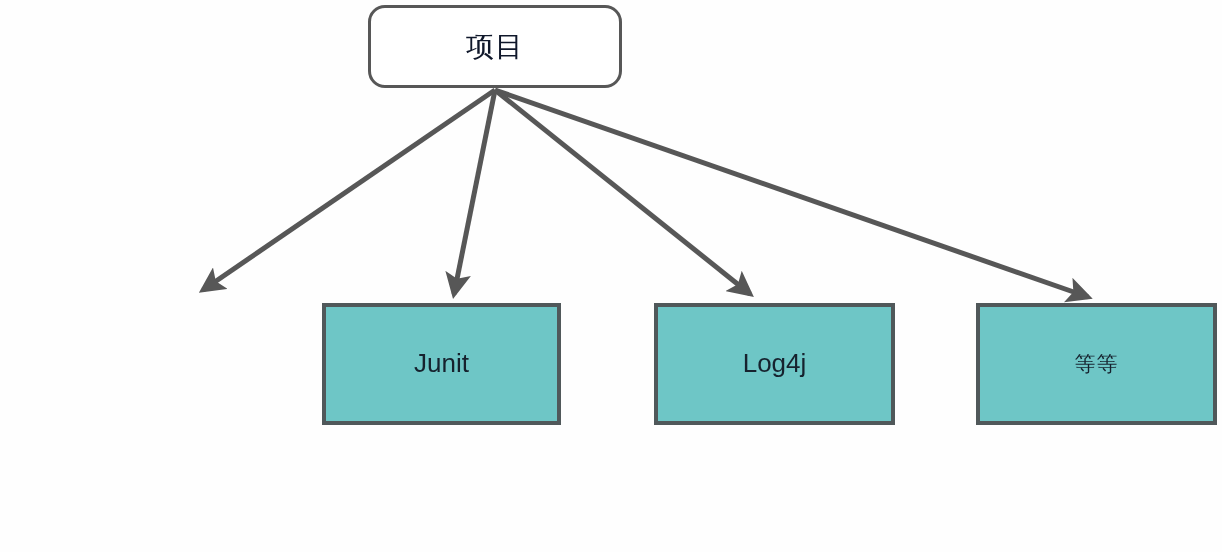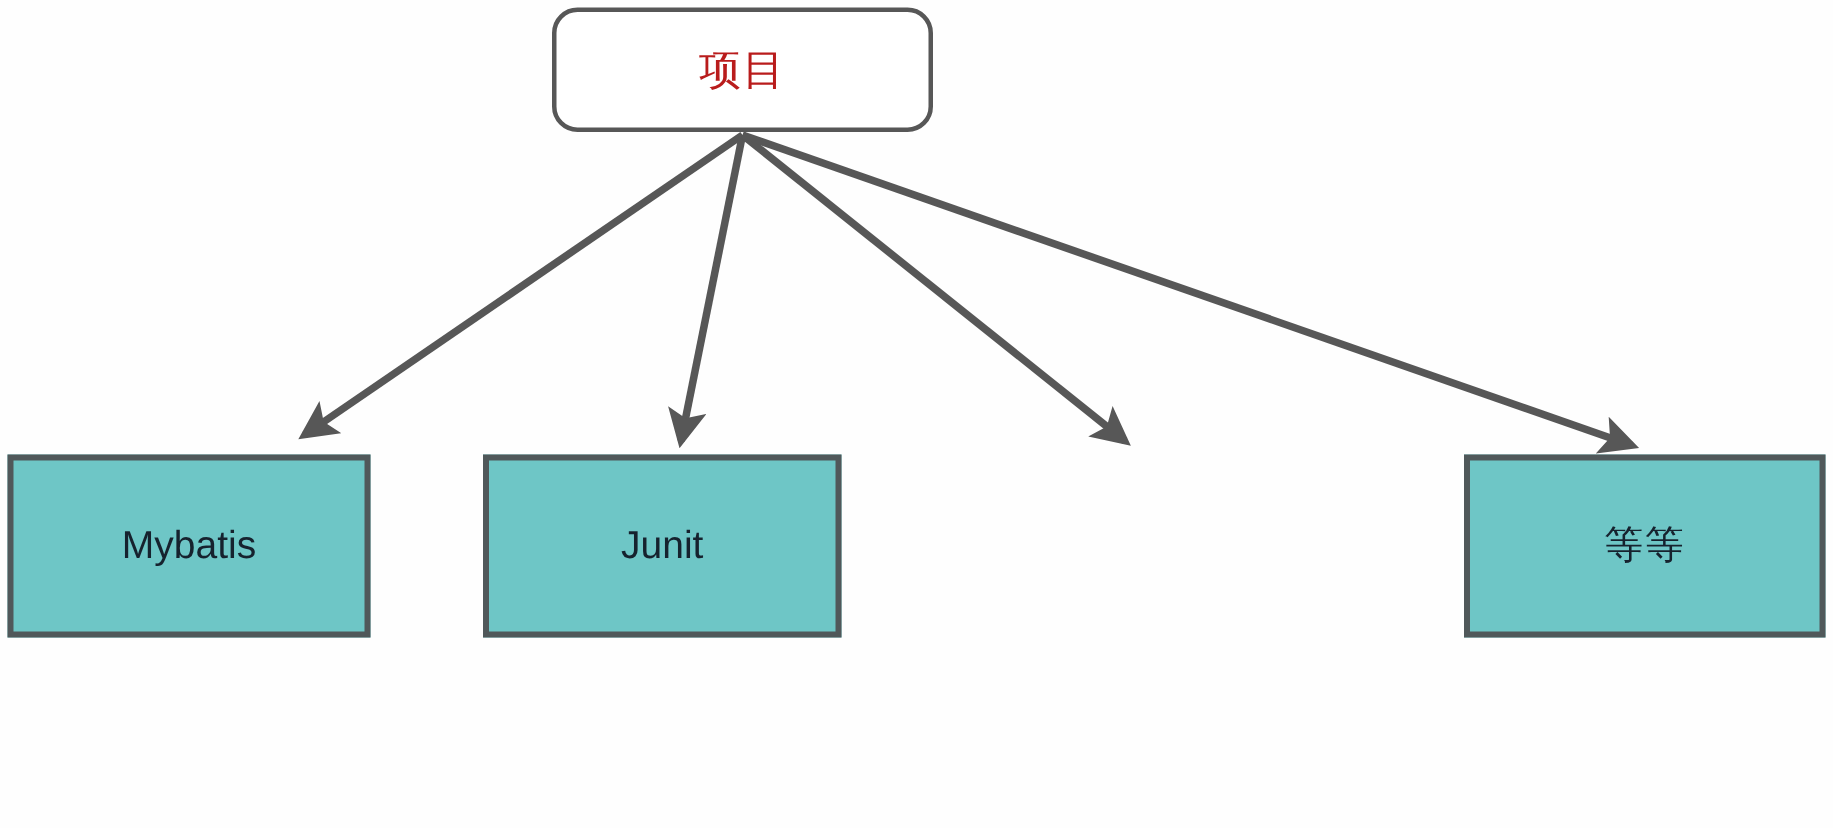--- a/index.html
+++ b/index.html
@@ -35,36 +35,36 @@
     line-height: 1.2;
   }
   .node-root {
     left: 368px;
     top: 5px;
     width: 254px;
     height: 83px;
     background: #ffffff;
     border: 3px solid #575757;
     border-radius: 17px;
-    color: #b91c1c;
+    color: #0f172a;
     font-size: 28px;
     letter-spacing: 1px;
   }
   .node-leaf {
     top: 303px;
     height: 122px;
     background: #6ec6c6;
     border: 4px solid #50585a;
     color: #16222e;
     font-size: 26px;
   }
   .leaf-mybatis { left: 5px;    width: 242px; }
   .leaf-junit   { left: 322px;  width: 239px; }
   .leaf-log4j   { left: 654px;  width: 241px; }
-  .leaf-dengdeng{ left: 976px;  width: 241px; font-size: 26px; letter-spacing: 1px; }
+  .leaf-dengdeng{ left: 976px;  width: 241px; font-size: 21px; letter-spacing: 1px; }
 </style>
 </head>
 <body>
 
 <div id="canvas">
 
   <svg id="edge-layer" viewBox="0 0 1222 552" width="1222" height="552" xmlns="http://www.w3.org/2000/svg">
     <defs>
       <marker id="arrowhead" markerWidth="5.2" markerHeight="5.2" refX="4.2" refY="2.6" orient="auto" markerUnits="strokeWidth">
         <path d="M 0 0 L 5.2 2.6 L 0 5.2 L 1.1 2.6 z" fill="#575757"></path>
@@ -77,26 +77,26 @@
 
     <line x1="495" y1="90" x2="750" y2="294" stroke="#575757" stroke-width="5" marker-end="url(#arrowhead)"></line>
 
     <line x1="495" y1="90" x2="1088" y2="297" stroke="#575757" stroke-width="5" marker-end="url(#arrowhead)"></line>
   </svg>
 
   <div class="node node-root">
     <span>项目</span>
   </div>
 
-  <div class="node node-leaf leaf-mybatis">
-    <span>Mybatis</span>
-  </div>
 
   <div class="node node-leaf leaf-junit">
     <span>Junit</span>
   </div>
 
+  <div class="node node-leaf leaf-log4j">
+    <span>Log4j</span>
+  </div>
 
   <div class="node node-leaf leaf-dengdeng">
     <span>等等</span>
   </div>
 
 </div>
 
 </body></html>

